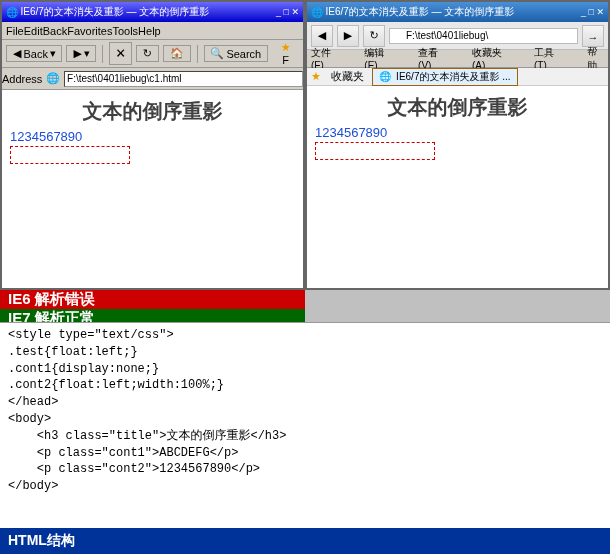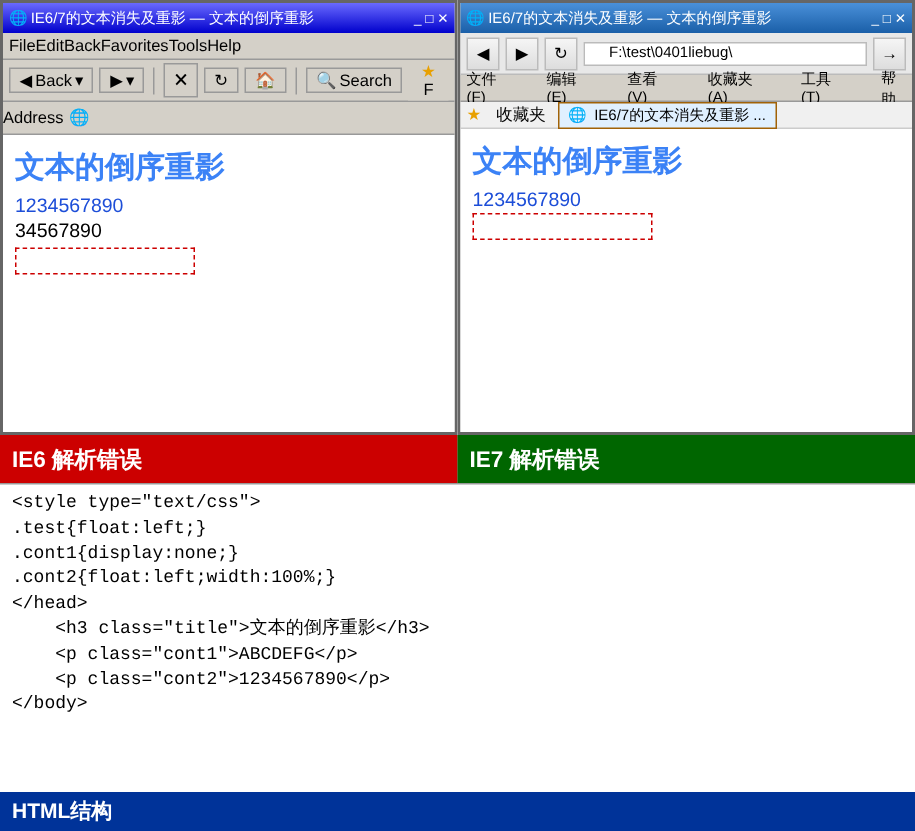--- a/index.html
+++ b/index.html
@@ -30,33 +30,33 @@
     .ie7-titlebar { background: linear-gradient(to bottom, #4a90d9, #1a5fa8); color: white; font-size: 10px; padding: 2px 4px; display: flex; align-items: center; gap: 2px; height: 20px; }
     .ie7-nav-bar { background: #e8e8e8; padding: 2px 4px; display: flex; align-items: center; gap: 4px; height: 28px; border-bottom: 1px solid #bbb; }
     .ie7-nav-btn { width: 22px; height: 22px; border: 1px solid #bbb; background: linear-gradient(to bottom, #f5f5f5, #ddd); cursor: pointer; display: flex; align-items: center; justify-content: center; font-size: 11px; }
     .ie7-address-input2 { flex: 1; height: 16px; border: 1px solid #bbb; padding: 0 16px; font-size: 10px; background: white; }
     .ie7-menu2 { background: #d4d0c8; padding: 1px 4px; display: flex; gap: 26px; font-size: 10px; height: 18px; align-items: center; border-bottom: 1px solid #999; }
     .ie7-favorites-bar { background: #f0f0f0; padding: 1px 4px; display: flex; gap: 8px; font-size: 11px; height: 18px; align-items: center; border-bottom: 1px solid #ccc; }
     .ie7-fav-icon { color: #e8a000; margin-right: 2px; }
     .ie7-content { flex: 1; background: white; padding: 8px; overflow: hidden; }
 
     
-    .labels-row { display: flex; flex-direction: row; height: 32px; }
+    .labels-row { display: flex; flex-direction: column; height: 32px; }
     .label-ie6 { width: 305px; background: #cc0000; color: white; font-size: 15px; font-weight: bold; display: flex; align-items: center; padding-left: 8px; }
     .label-ie7 { width: 305px; background: #006600; color: white; font-size: 15px; font-weight: bold; display: flex; align-items: center; padding-left: 8px; }
 
     
     .code-section { background: white; flex: 1; padding: 4px 8px; font-family: 'Courier New', monospace; font-size: 12px; color: #000; border-top: 1px solid #999; overflow: hidden; }
     .code-line { line-height: 1.4; white-space: pre; }
 
     
     .html-label { background: #003399; color: white; font-size: 14px; font-weight: bold; padding: 4px 8px; height: 26px; display: flex; }
 
     
-    .content-title { font-size: 20px; font-weight: bold; color: #3b82f6; margin-bottom: 4px; }
+    .content-title { font-size: 20px; font-weight: bold; color: #404040; margin-bottom: 4px; text-align: center; }
     .content-text1 { color: #1d4ed8; font-size: 13px; margin-bottom: 2px; }
     .content-text2 { font-size: 13px; margin-bottom: 4px; }
     .content-box { border: 1px dashed #cc0000; width: 120px; height: 18px; margin-top: 2px; }
   </style>
 </head>
 <body>
 
 <div class="main-container">
 
   <div class="browsers-row">
@@ -101,25 +101,25 @@
           <span>Search</span>
         </button>
         <button class="ie6-fav-btn">
           <span style="color:#e8a000;">★</span>
           <span>F</span>
         </button>
       </div>
       <div class="ie6-address-bar">
         <span class="ie6-address-label">Address</span>
         <span style="font-size:11px; color:#0066cc;">🌐</span>
+        <input class="ie6-address-input" value="F:\test\0401liebug\c1.html" style="">
       </div>
       <div class="ie6-content">
         <div class="content-title">文本的倒序重影</div>
         <div class="content-text1">1234567890</div>
-        <div class="content-text2">34567890</div>
         <div class="content-box"></div>
       </div>
     </div>
 
     <div class="ie7-window">
       <div class="ie7-titlebar">
         <span style="font-size:10px;">🌐</span>
         <span class="ie6-titlebar-text">IE6/7的文本消失及重影 — 文本的倒序重影</span>
         <span style="font-size:9px; margin-left:auto;">_ □ ✕</span>
       </div>
@@ -161,31 +161,32 @@
       </div>
     </div>
 
   </div>
 
   <div class="labels-row">
     <div class="label-ie6">
       <span>IE6 解析错误</span>
     </div>
     <div class="label-ie7">
-      <span>IE7 解析错误</span>
+      <span>IE7 解析正常</span>
     </div>
   </div>
 
   <div class="code-section">
     <div class="code-line">&lt;style type="text/css"&gt;</div>
     <div class="code-line">.test{float:left;}</div>
     <div class="code-line">.cont1{display:none;}</div>
     <div class="code-line">.cont2{float:left;width:100%;}</div>
     <div class="code-line">&lt;/head&gt;</div>
     <div class="code-line"></div>
+    <div class="code-line">&lt;body&gt;</div>
     <div class="code-line">    &lt;h3 class="title"&gt;文本的倒序重影&lt;/h3&gt;</div>
     <div class="code-line">    &lt;p class="cont1"&gt;ABCDEFG&lt;/p&gt;</div>
     <div class="code-line">    &lt;p class="cont2"&gt;1234567890&lt;/p&gt;</div>
     <div class="code-line">&lt;/body&gt;</div>
   </div>
 
   <div class="html-label">
     <span>HTML结构</span>
   </div>
 

